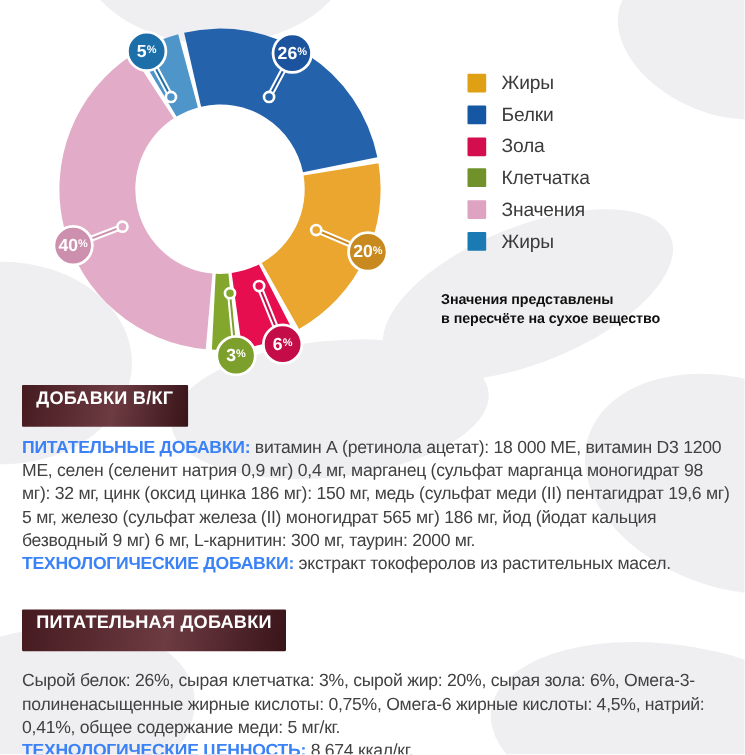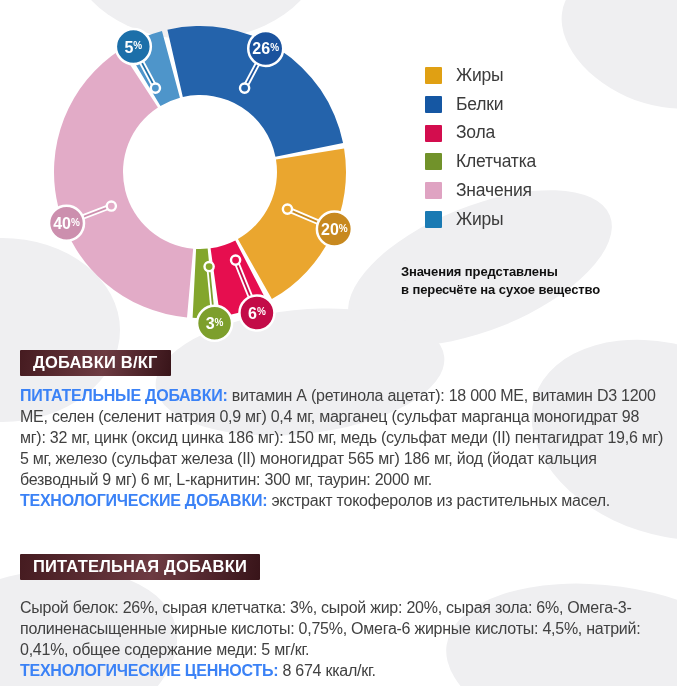--- a/index.html
+++ b/index.html
@@ -22,21 +22,21 @@
     line-height:1.42; white-space:pre-line; letter-spacing:-0.1px;margin-top:20px;
   }
   
   .text-section{position:absolute; left:20px; width:645px; z-index:2;}
   .section-additives{top:350px;}
   .section-nutrition{top:554px;}
   .banner{
     display:inline-block;
     background:linear-gradient(100deg,#451b20 0%,#6d3b42 55%,#381419 100%);
     color:#ffffff; font-size:16.5px; font-weight:bold; letter-spacing:0.2px;
-    padding:3px 13px 4px 13px; border-radius:1px;
+    padding:3px 13px 16px 13px; border-radius:1px;
   }
   .body-text{
     margin:9px 0 0 0; font-size:16px; line-height:21px;
     color:#414141; letter-spacing:-0.25px;
   }
   .section-nutrition .body-text{margin-top:17px;}
   .lead{font-weight:bold; color:#3b82f6;}
 </style>
 </head>
 <body>

